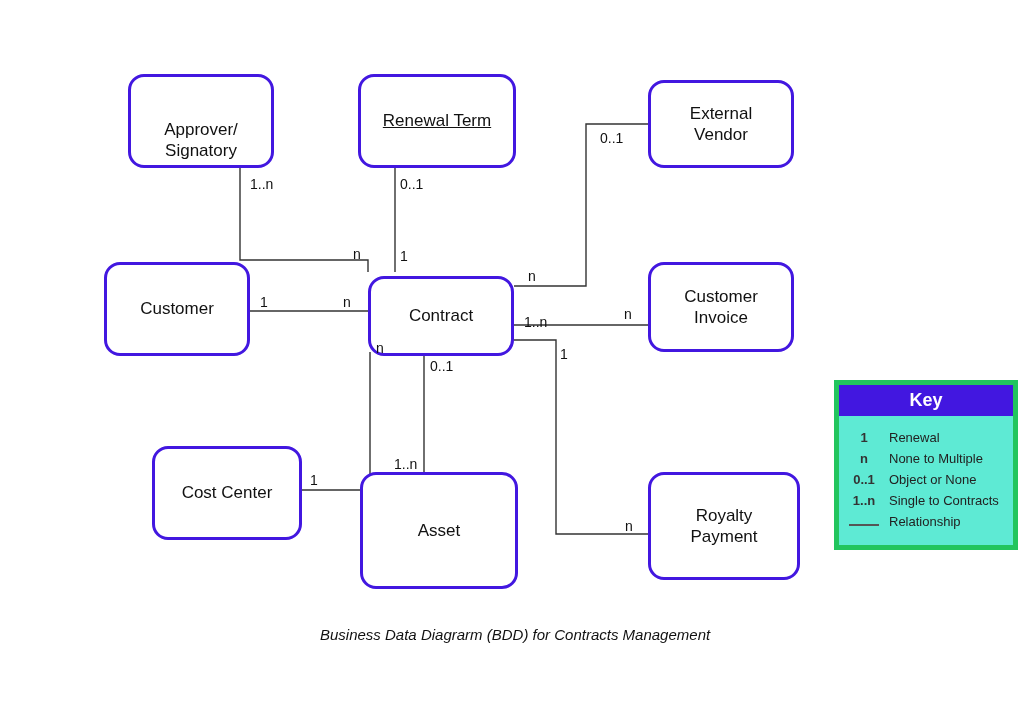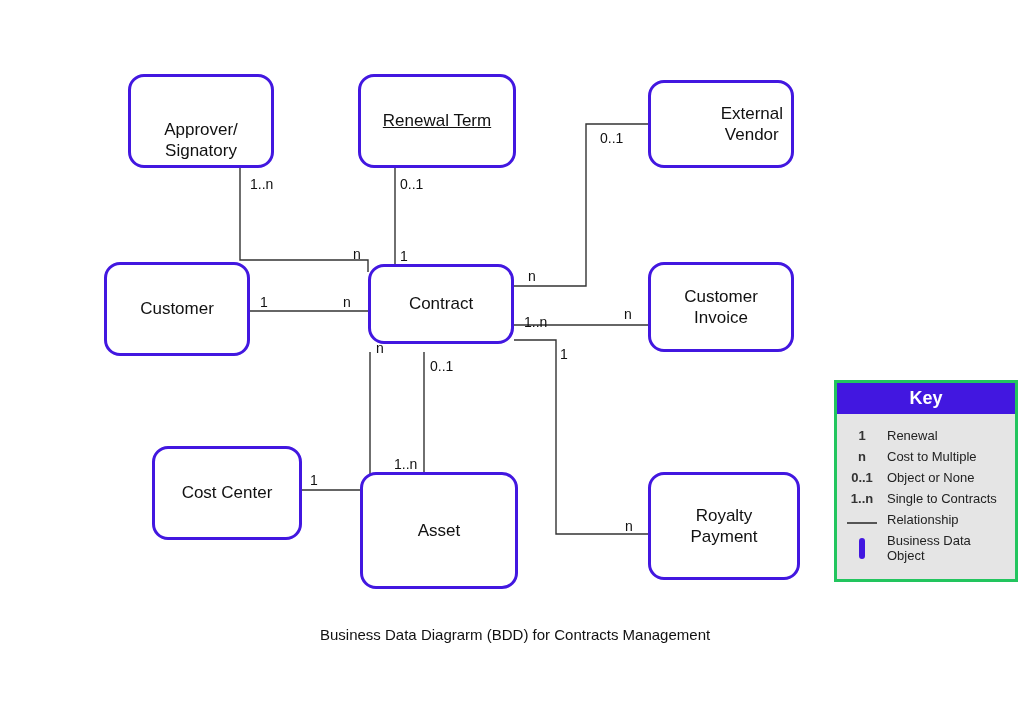--- a/index.html
+++ b/index.html
@@ -36,28 +36,29 @@
     position: absolute;
     left: 0; top: 0;
     width: 1024px;
     height: 703px;
     pointer-events: none;
   }
   .caption {
     position: absolute;
     font-size: 15px;
     color: #111;
+    font-style: italic;
   }
 
   
   .legend {
     position: absolute;
     width: 184px;
-    border: 3px solid #22c55e;
-    background: #e5e5e5;
+    border: 5px solid #22c55e;
+    background: #5eead4;
     box-sizing: border-box;
   }
   .legend-title {
     background: #4217e0;
     color: #fff;
     font-weight: 700;
     text-align: center;
     padding: 5px 0;
     font-size: 18px;
   }
@@ -115,27 +116,27 @@
     <path d="M 648 534 L 556 534 L 556 340 L 514 340"></path>
   </g>
 </svg>
 
 <div class="entity" style="left:128px; top:74px; width:146px; height:94px;align-items:flex-end;">
   <span>Approver/<br>Signatory</span>
 </div>
 <div class="entity" style="left:358px; top:74px; width:158px; height:94px;text-decoration:underline;">
   <span>Renewal Term</span>
 </div>
-<div class="entity" style="left:648px; top:80px; width:146px; height:88px;justify-content:flex-end;">
+<div class="entity" style="left:648px; top:80px; width:146px; height:88px;">
   <span>External<br>Vendor</span>
 </div>
 <div class="entity" style="left:104px; top:262px; width:146px; height:94px;">
   <span>Customer</span>
 </div>
-<div class="entity" style="left:368px; top:264px; width:146px; height:80px;">
+<div class="entity" style="left:368px; top:276px; width:146px; height:80px;">
   <span>Contract</span>
 </div>
 <div class="entity" style="left:648px; top:262px; width:146px; height:90px;">
   <span>Customer<br>Invoice</span>
 </div>
 <div class="entity" style="left:152px; top:446px; width:150px; height:94px;text-align:right;">
   <span>Cost Center</span>
 </div>
 <div class="entity" style="left:360px; top:472px; width:158px; height:117px;">
   <span>Asset</span>
@@ -165,32 +166,28 @@
 
 <div class="legend" style="left:834px; top:380px;">
   <div class="legend-title">Key</div>
   <div class="legend-body">
     <div class="legend-row">
       <span class="legend-sym">1</span>
       <span>Renewal</span>
     </div>
     <div class="legend-row">
       <span class="legend-sym">n</span>
-      <span>Cost to Multiple</span>
+      <span>None to Multiple</span>
     </div>
     <div class="legend-row">
       <span class="legend-sym">0..1</span>
       <span>Object or None</span>
     </div>
     <div class="legend-row">
       <span class="legend-sym">1..n</span>
       <span>Single to Contracts</span>
     </div>
     <div class="legend-row">
       <span class="legend-sym"><span class="legend-line"></span></span>
       <span>Relationship</span>
     </div>
-    <div class="legend-row">
-      <span class="legend-sym"><span class="legend-shape"></span></span>
-      <span style="white-space:pre-line;">Business Data<br>Object</span>
-    </div>
   </div>
 </div>
 
 </body></html>

